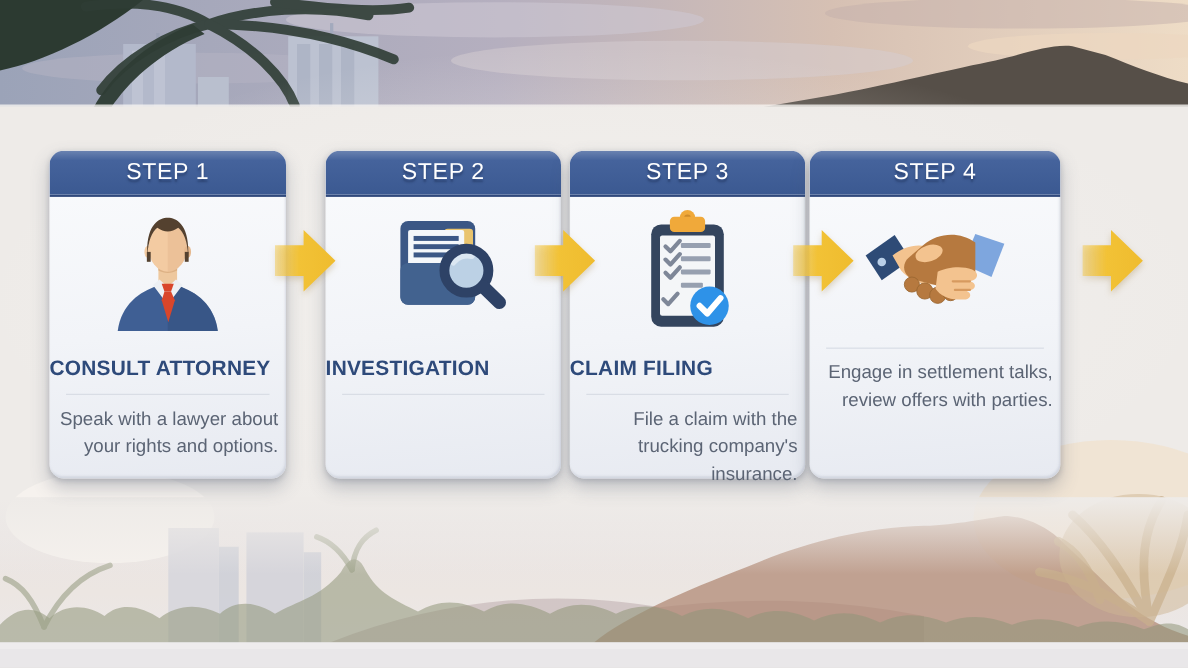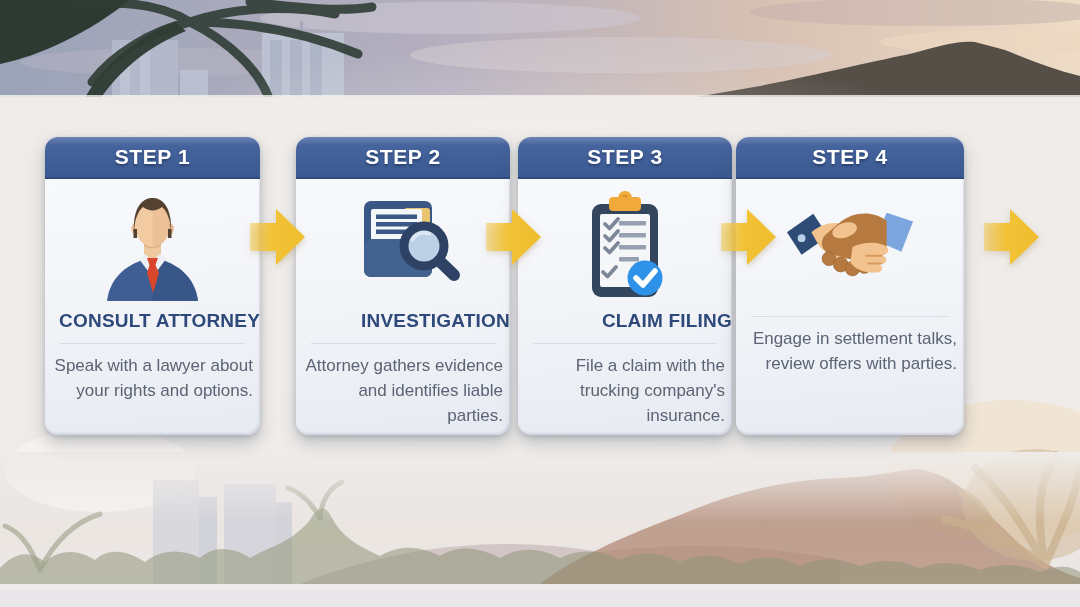--- a/index.html
+++ b/index.html
@@ -6,24 +6,24 @@
   .stage{position:relative;width:1080px;height:607px;overflow:hidden;
          font-family:"Liberation Sans",sans-serif;background:#eeebe8}
   .bg{position:absolute;left:0;top:0}
   .card{position:absolute;top:137px;height:298px;border-radius:13px;
         background:linear-gradient(175deg,#fafbfd 0%,#f2f4f8 55%,#e7eaf1 100%);
         box-shadow:0 8px 16px rgba(80,90,110,.30),0 2px 5px rgba(80,90,110,.22),
                    inset -1px -2px 2px rgba(150,158,175,.28);
         z-index:2}
   .card-header{height:40px;border-radius:13px 13px 0 0;display:flex;align-items:center;justify-content:center;
         background:linear-gradient(180deg,#6b83b1 0%,#45639c 22%,#3b5991 100%);
-        border-bottom:2px solid #30497c;color:#ffffff;font-weight:bold;font-size:21px;
+        border-bottom:2px solid #30497c;color:#ffffff;font-weight:normal;font-size:21px;
         letter-spacing:.6px;text-shadow:0 2px 2px rgba(20,35,70,.45)}
   .icon-area{height:120px;display:flex;align-items:center;justify-content:center;padding-top:6px}
-  .card-title{text-align:right;font-weight:bold;font-size:19px;letter-spacing:.2px;color:#2e4a7a;margin-top:5px}
+  .card-title{text-align:left;font-weight:bold;font-size:19px;letter-spacing:.2px;color:#2e4a7a;margin-top:20px}
   .divider{height:1px;background:#d6dbe4;margin:11px 15px 9px}
   .card-desc{text-align:right;font-size:17px;line-height:25px;color:#5b6474;padding:0 7px}
   .arrow{position:absolute;top:206px;z-index:4;filter:drop-shadow(0 3px 3px rgba(140,100,20,.25))}
 </style>
 </head>
 <body>
 
 <div class="stage">
 
   <svg class="bg" width="1080" height="607">
@@ -165,21 +165,20 @@
         <rect x="32" y="34.5" width="41" height="4.5" fill="#3b5785"></rect>
         <rect x="20" y="44" width="68" height="38" rx="7" fill="#42628f"></rect>
         <circle cx="80" cy="51" r="20" fill="#bcd1e5"></circle>
         <path d="M68,44 a16,16 0 0 1 17,-6" stroke="#e8f1f8" stroke-width="5" fill="none" stroke-linecap="round" opacity=".7"></path>
         <circle cx="80" cy="51" r="20" fill="none" stroke="#2e4266" stroke-width="9"></circle>
         <line x1="95.5" y1="66" x2="110" y2="80" stroke="#2e4266" stroke-width="12" stroke-linecap="round"></line>
       </svg>
     </div>
     <div class="card-title">INVESTIGATION</div>
     <div class="divider"></div>
-    <div class="card-desc">Attorney gathers evidence and identifies liable parties.</div>
   </div>
 
   <div class="card" style="left:518px;width:214px">
     <div class="card-header">
       <span>STEP 3</span>
     </div>
     <div class="icon-area">
       <svg width="100" height="114" viewBox="0 0 100 114">
         <circle cx="50" cy="10" r="7" fill="#f0a93a"></circle>
         <circle cx="50" cy="10" r="3" fill="#cf8c2b"></circle>

